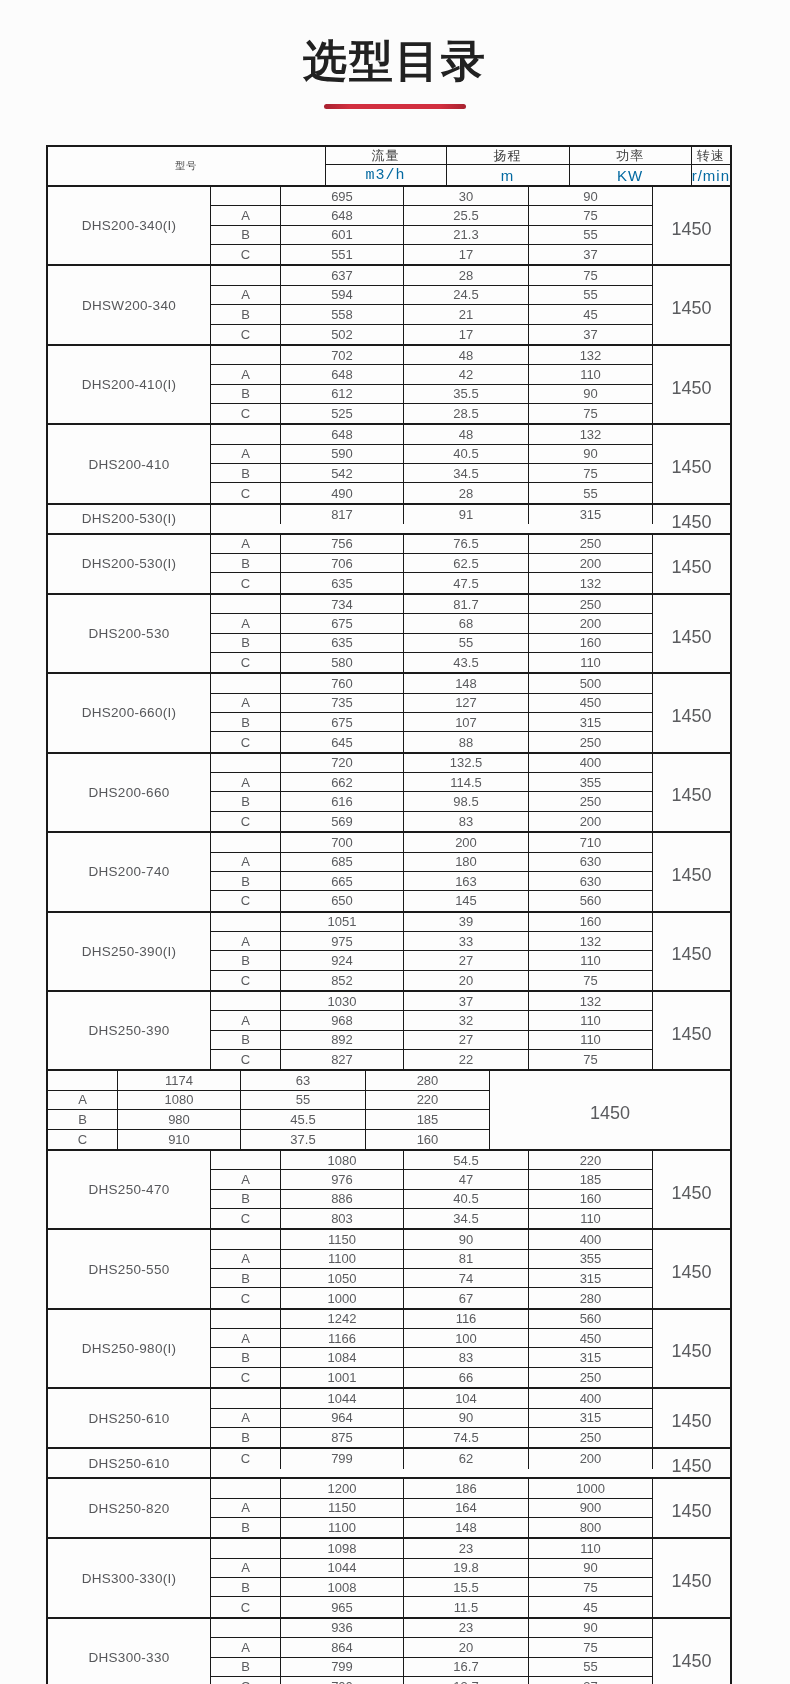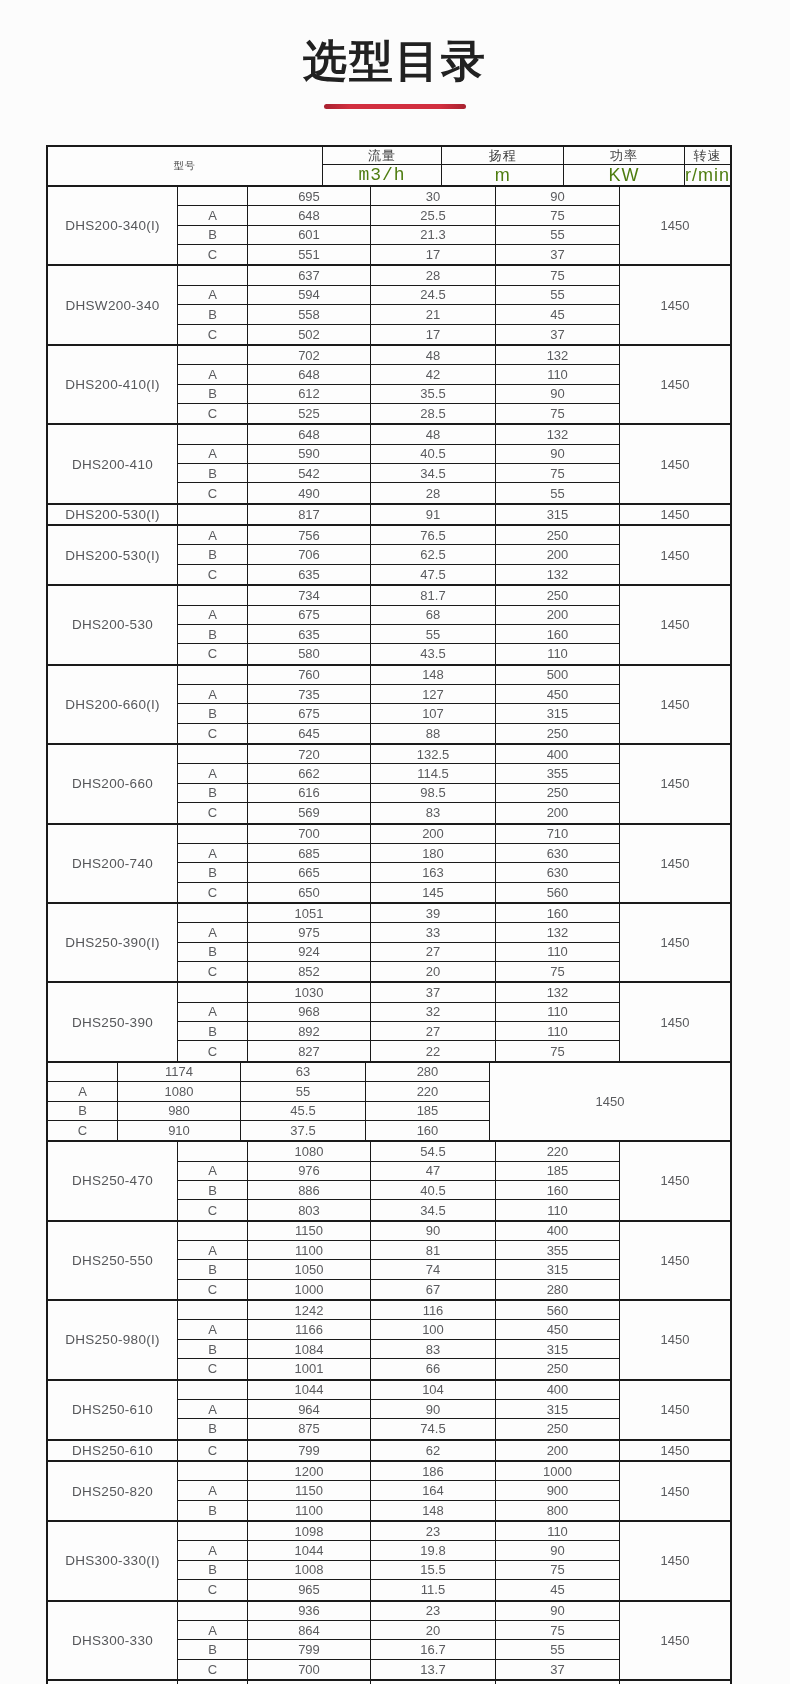--- a/index.html
+++ b/index.html
@@ -57,29 +57,29 @@
   .h-power{width:124px;}
   .h-label{
     height:18px;box-sizing:border-box;
     border-bottom:1px solid #1a1a1a;
     display:flex;align-items:center;justify-content:center;
     font-size:13px;color:#404040;letter-spacing:1px;
   }
   .h-unit{
     flex:1;
     display:flex;align-items:center;justify-content:center;
-    font-size:18px;color:#4d7c0f;letter-spacing:1px;
+    font-size:15px;color:#0369a1;letter-spacing:1px;
   }
   
   .block{
     display:flex;
     border-bottom:2px solid #1a1a1a;
   }
   .c-name{
-    width:130px;
+    width:163px;
     box-sizing:border-box;
     border-right:1px solid #1a1a1a;
     display:flex;align-items:center;justify-content:center;
     font-size:13.5px;color:#56575a;letter-spacing:0.3px;
   }
   .mid{width:442px;display:flex;flex-direction:column;}
   .row{
     display:flex;
     height:19.37px;
     box-sizing:border-box;
@@ -92,21 +92,21 @@
     display:flex;align-items:center;justify-content:center;
     font-size:13px;color:#5a5b5e;
   }
   .c-letter{width:70px;}
   .c-flow{width:123px;}
   .c-head{width:125px;}
   .c-power{width:124px;}
   .c-speed{
     flex:1;
     display:flex;align-items:center;justify-content:center;
-    font-size:13px;color:#5a5b5e;
+    font-size:18px;color:#5a5b5e;margin-top:7px;
   }
   
   .block.partial{border-bottom:none;}
   .block.partial .row{height:6px;border-bottom:none;}
 </style>
 </head>
 <body>
 
 <h1 class="title">选型目录</h1>
 <div class="title-underline"></div>

